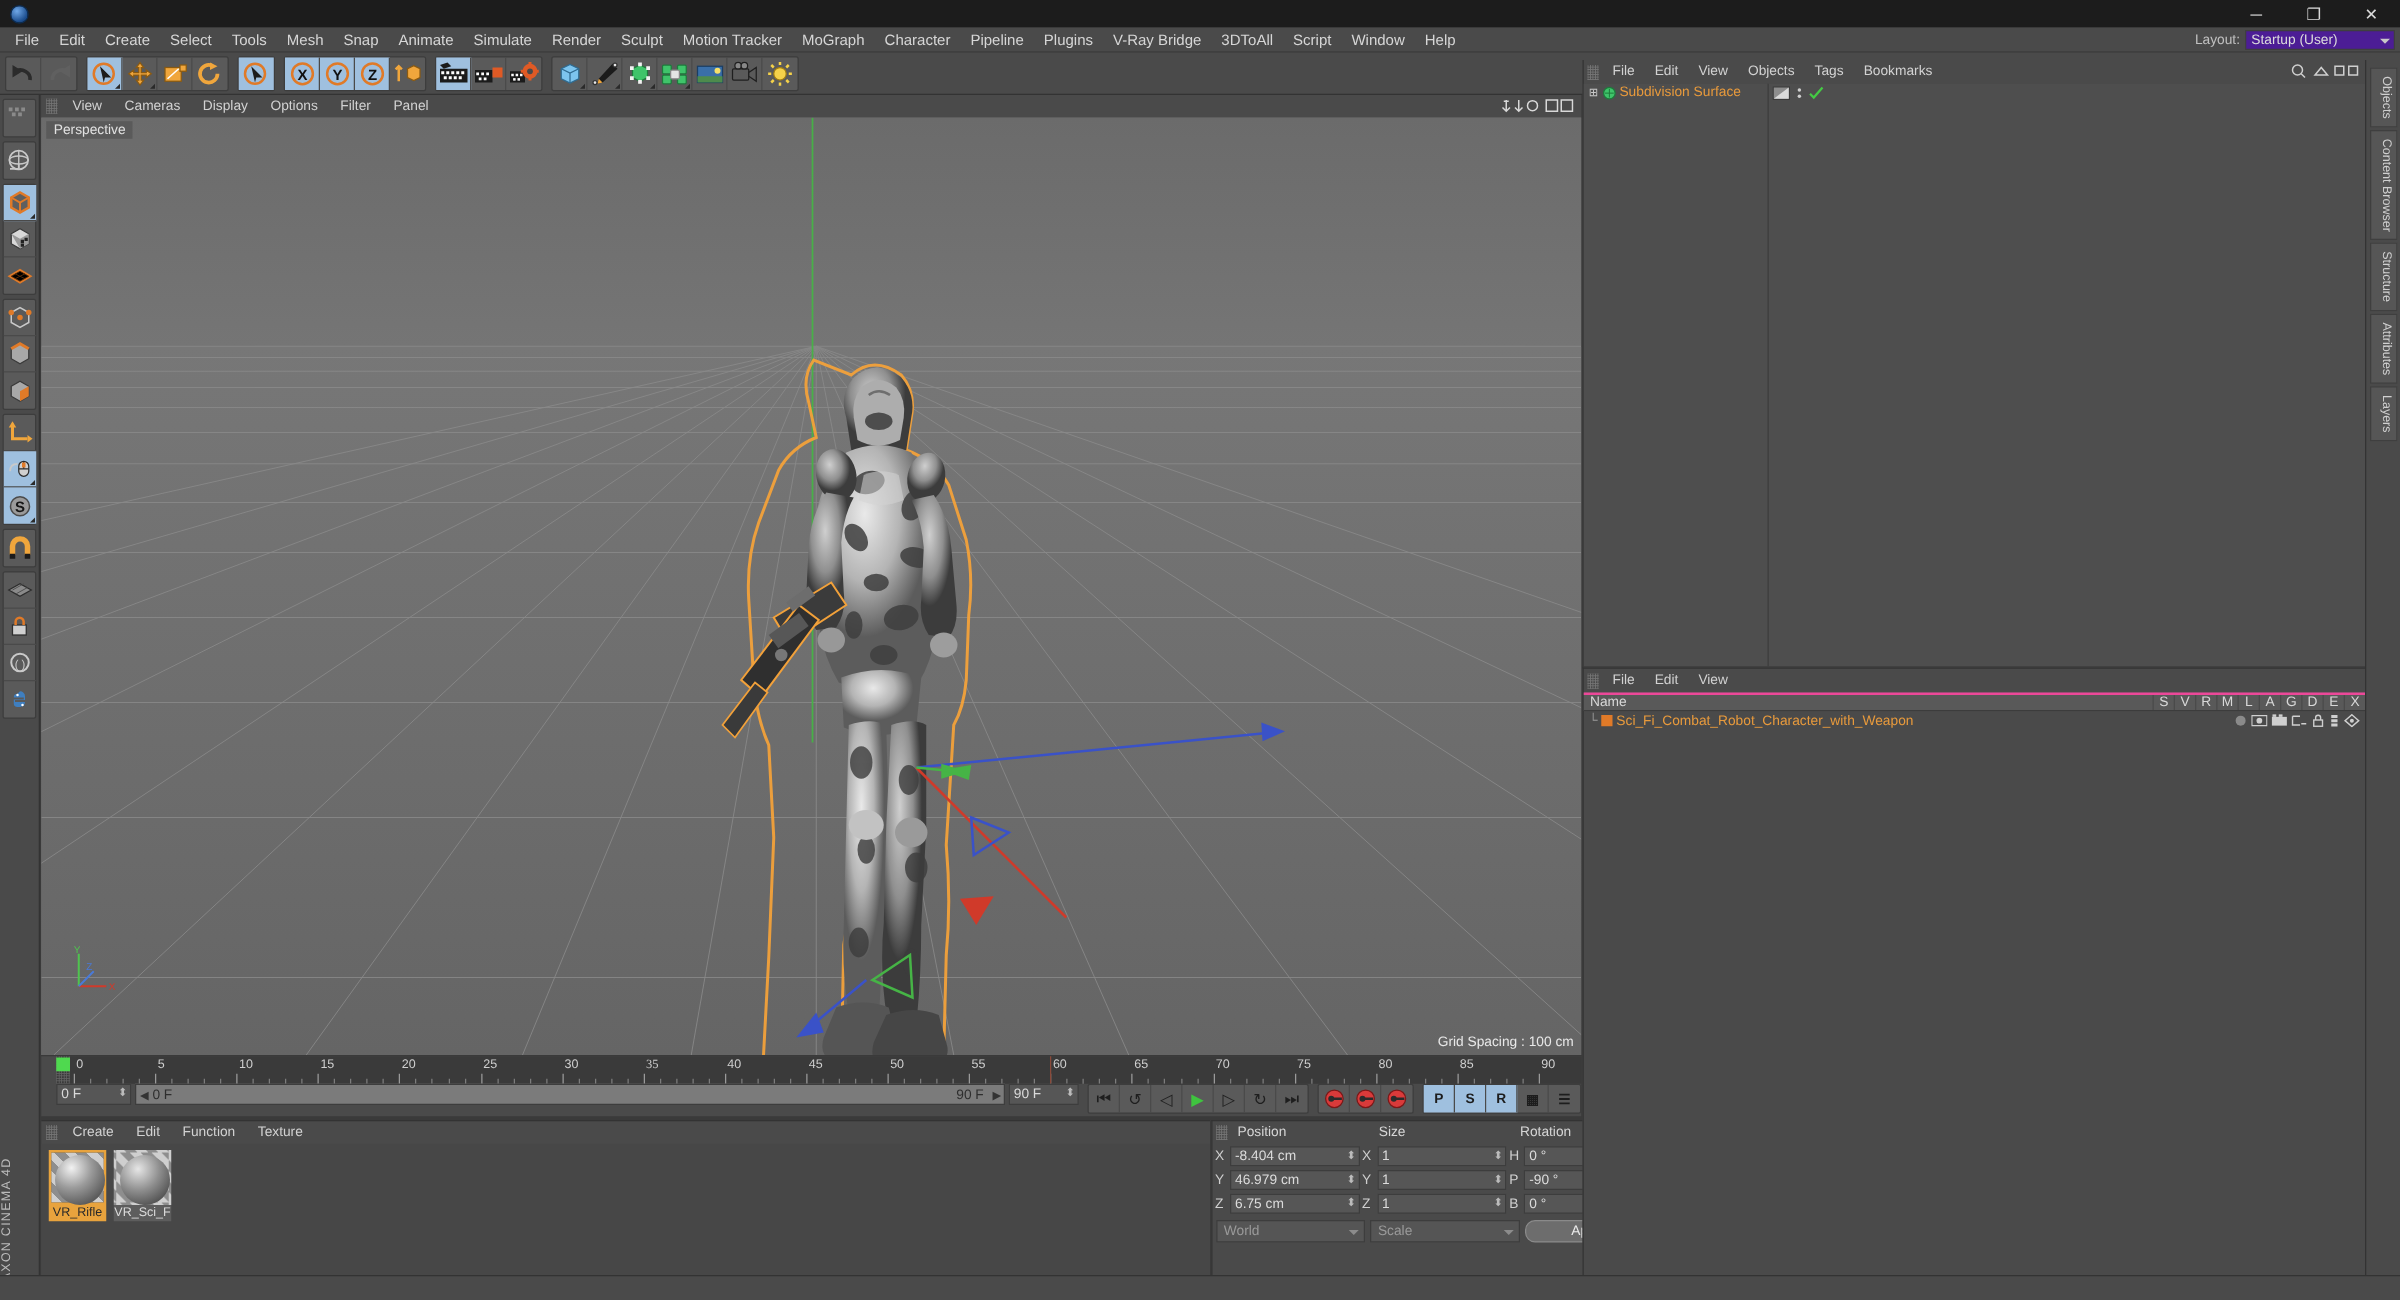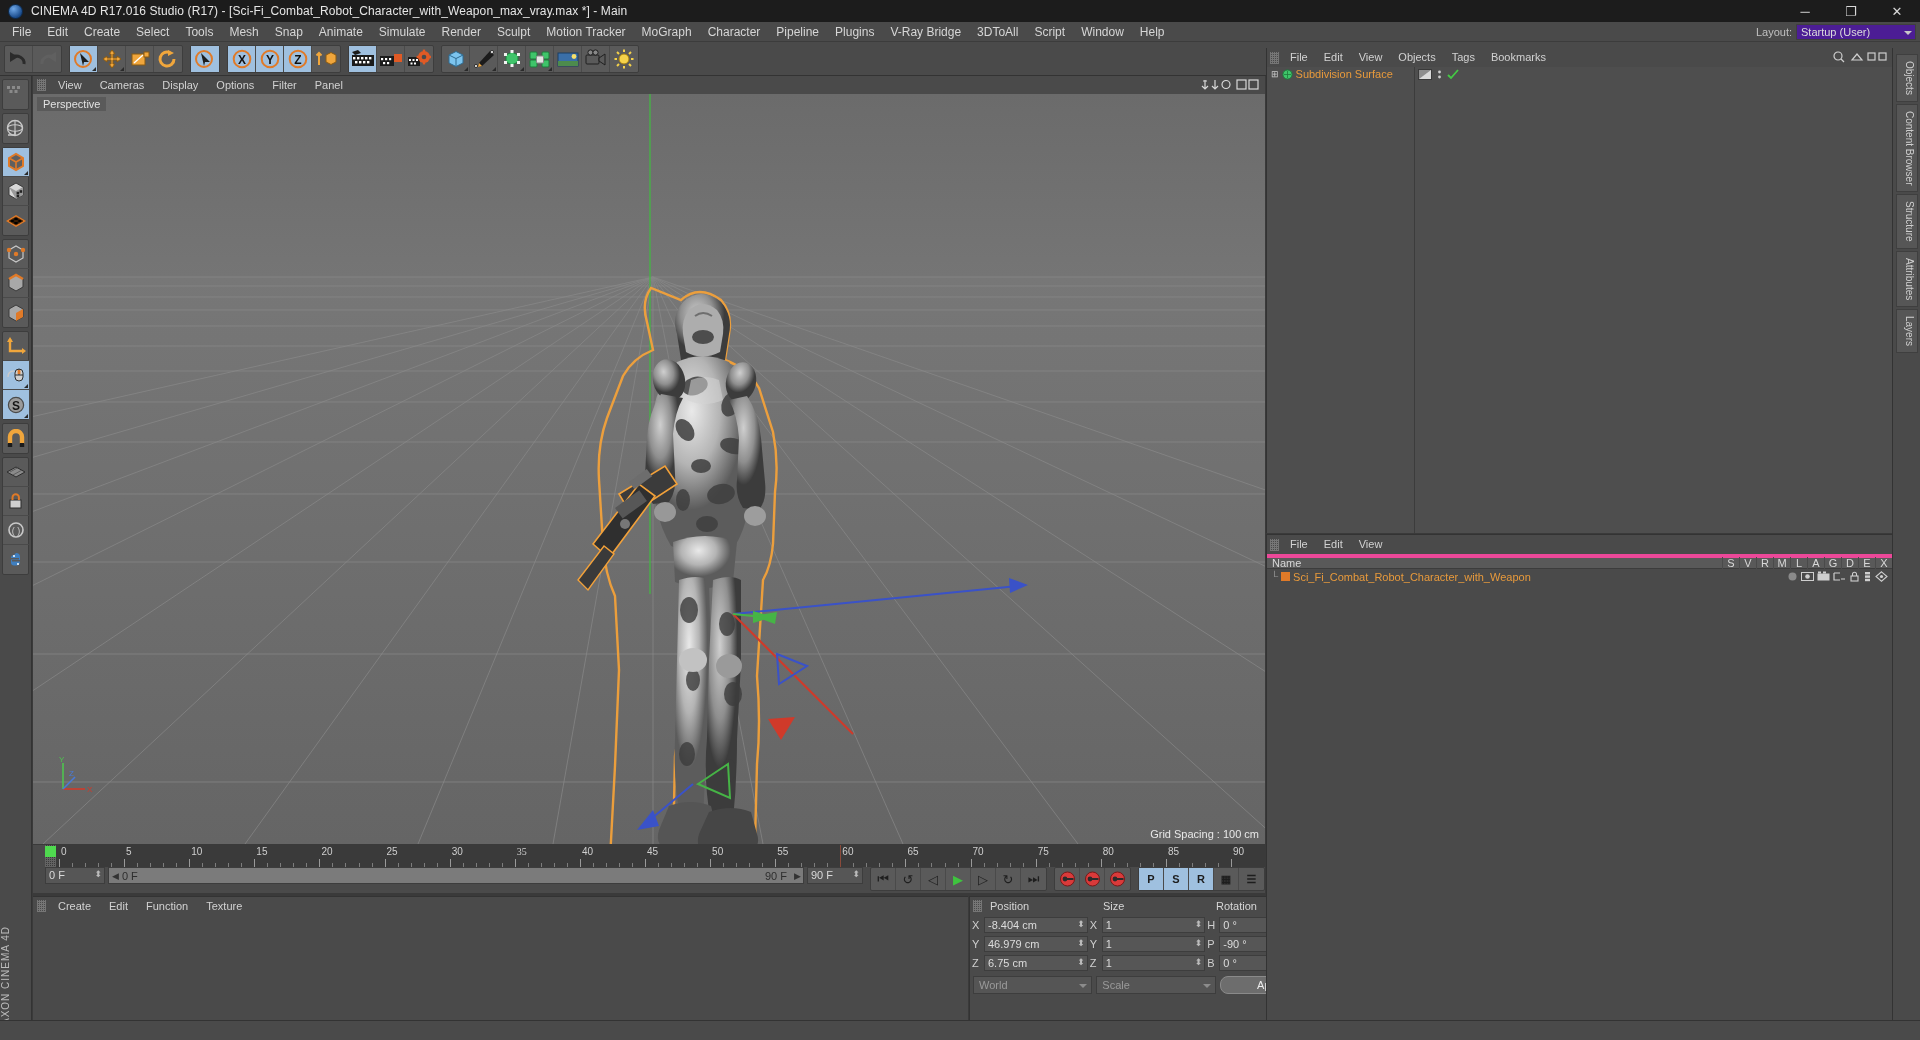--- a/index.html
+++ b/index.html
@@ -147,21 +147,21 @@
   .om-row .nm { color:#e89a3c; }
   .om-right { flex:1; position:absolute; left:148px; top:0; right:0; bottom:0; }
   .om-tagrow { position:absolute; left:0; top:0; height:14px; display:flex; align-items:center; gap:3px;
     padding-left:3px; }
 
   .am-wrap { position:absolute; left:1266px; top:534px; right:28px; bottom:20px; background:#4a4a4a;
     border-left:1px solid #333; border-top:1px solid #333; }
   .am-menu { height:19px; display:flex; align-items:center; padding-left:3px; }
   .am-menu .mi { padding:0 8px; font-size:11px; color:#d2d2d2; line-height:19px; }
   .am-header { height:15px; background:#595959; display:flex; align-items:center; font-size:11px;
-    color:#d8d8d8; border-top:4px solid #ec4899; border-bottom:1px solid #3c3c3c; }
+    color:#d8d8d8; border-top:2px solid #ec4899; border-bottom:1px solid #3c3c3c; }
   .am-header .nmcol { flex:1; padding-left:5px; }
   .am-header .c { width:17px; text-align:center; border-left:1px solid #4a4a4a; }
   .am-row { height:15px; display:flex; align-items:center; font-size:11px; }
   .am-row .nmcol { flex:1; display:flex; align-items:center; gap:3px; padding-left:4px; color:#e89a3c; }
   .am-row .icons { display:flex; align-items:center; gap:3px; padding-right:4px; }
 
   
   .rstrip { position:absolute; right:0; top:48px; width:28px; bottom:20px; background:#4a4a4a;
     border-left:1px solid #333; display:flex; flex-direction:column; align-items:center; padding-top:6px; gap:2px; }
   .rtab { width:22px; background:#565656; border:1px solid #3f3f3f; color:#d0d0d0; font-size:10px;
@@ -171,21 +171,20 @@
   .status { position:absolute; left:0; bottom:0; width:1920px; height:20px; background:#4a4a4a;
     border-top:1px solid #333; }
 
   .sq { width:9px; height:9px; display:inline-block; }
 </style>
 </head>
 <body>
 
 <div class="titlebar">
   <div class="tb-logo"></div>
-  <div class="tb-title">CINEMA 4D R17.016 Studio (R17) - [Sci-Fi_Combat_Robot_Character_with_Weapon_max_vray.max *] - Main</div>
   <div class="tb-btns">
     <div class="tb-btn">─</div>
     <div class="tb-btn">❐</div>
     <div class="tb-btn close">✕</div>
   </div>
 </div>
 
 <div class="menubar" id="menubar">
   <div class="mi">File</div>
     <div class="mi">Edit</div>
@@ -949,20 +948,34 @@
 </div>
 
 <div class="mat-wrap">
   <div class="mm-menu">
     <div class="vp-grip"></div>
     <div class="mi">Create</div>
     <div class="mi">Edit</div>
     <div class="mi">Function</div>
     <div class="mi">Texture</div>
   </div>
+  <div class="mm-body" id="matlist">
+      <div class="mat sel">
+        <div class="mat-thumb">
+          <div class="mat-sphere" style="background: radial-gradient(circle at 33% 26%, rgb(242, 242, 242) 0%, rgb(155, 155, 155) 40%, rgb(52, 52, 52) 100%);"></div>
+        </div>
+        <div class="mat-name">VR_Rifle</div>
+      </div>
+      <div class="mat">
+        <div class="mat-thumb">
+          <div class="mat-sphere" style="background: radial-gradient(circle at 36% 28%, rgb(230, 230, 230) 0%, rgb(142, 142, 142) 45%, rgb(46, 46, 46) 100%);"></div>
+        </div>
+        <div class="mat-name">VR_Sci_F</div>
+      </div>
+    </div>
 </div>
 
 <div class="coord-wrap">
   <div class="co-head">
     <div class="vp-grip" style="margin:0 4px 0 3px;"></div>
     <span class="c">Position</span>
     <span class="c">Size</span>
     <span class="c">Rotation</span>
   </div>
   <div id="coord-rows">

